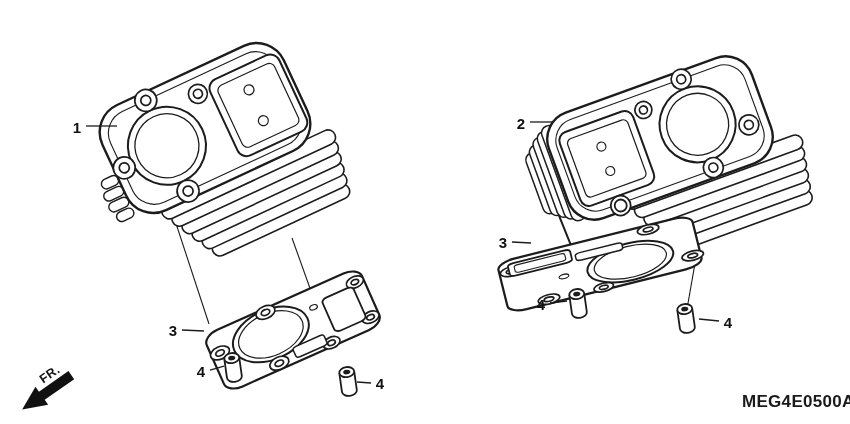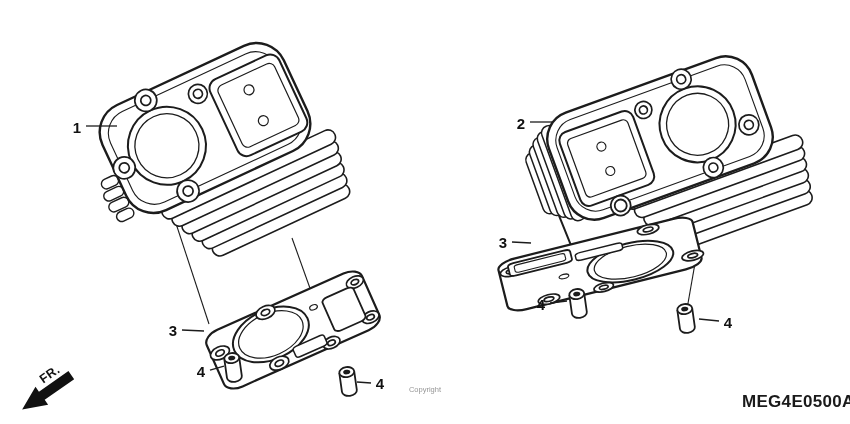--- a/index.html
+++ b/index.html
@@ -229,16 +229,15 @@
     </g>
   </g>
 
   <g transform="translate(50,390) rotate(-35)">
     <path d="M -34,0 L -10,-11 L -10,-5 L 26,-5 L 26,5 L -10,5 L -10,11 Z" fill="#111111"></path>
     <text class="fr-text" x="-2" y="-9">FR.</text>
   </g>
 </svg>
 
 <div class="copyright">
-  <div>Copyright</div>
 </div>
 
 <div class="diagram-code">MEG4E0500A</div>
 
 </body></html>

